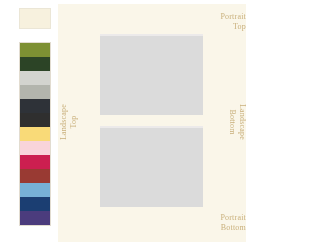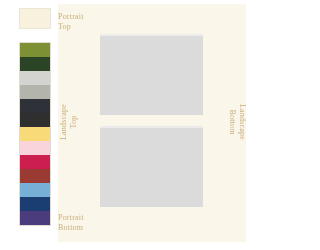--- a/index.html
+++ b/index.html
@@ -72,21 +72,21 @@
   }
   #panel-top    { top: 30px;  height: 81px; }
   #panel-bottom { top: 122px; height: 81px; }
 
   
   .lbl {
     position: absolute;
     color: #c9b07c;
     font-size: 8px;
     line-height: 10px;
-    text-align: left;
+    text-align: right;
     letter-spacing: 0.2px;
     white-space: nowrap;
     font-family: "Liberation Serif", serif;
   }
   #label-portrait-top {
     top: 8px;
     left: 0;
     width: 188px;
   }
   #label-portrait-bottom {

